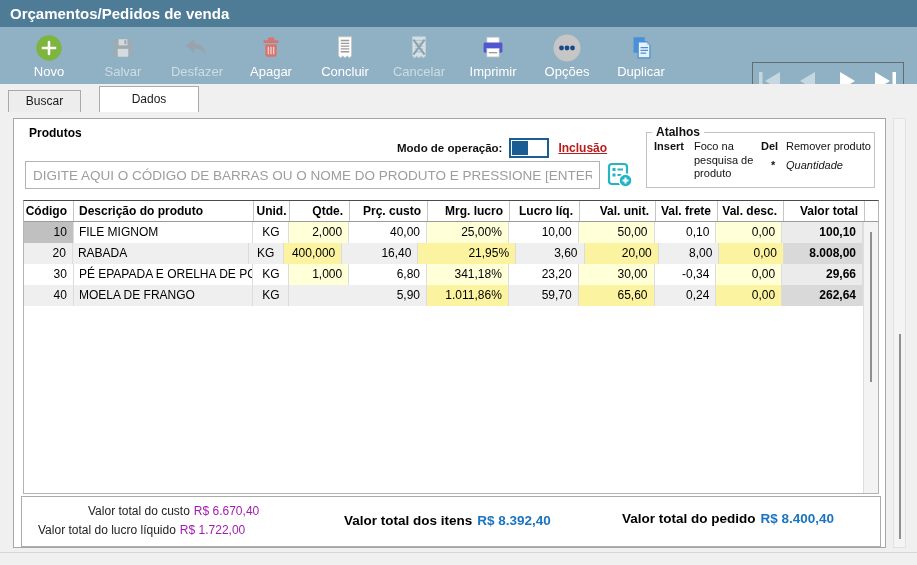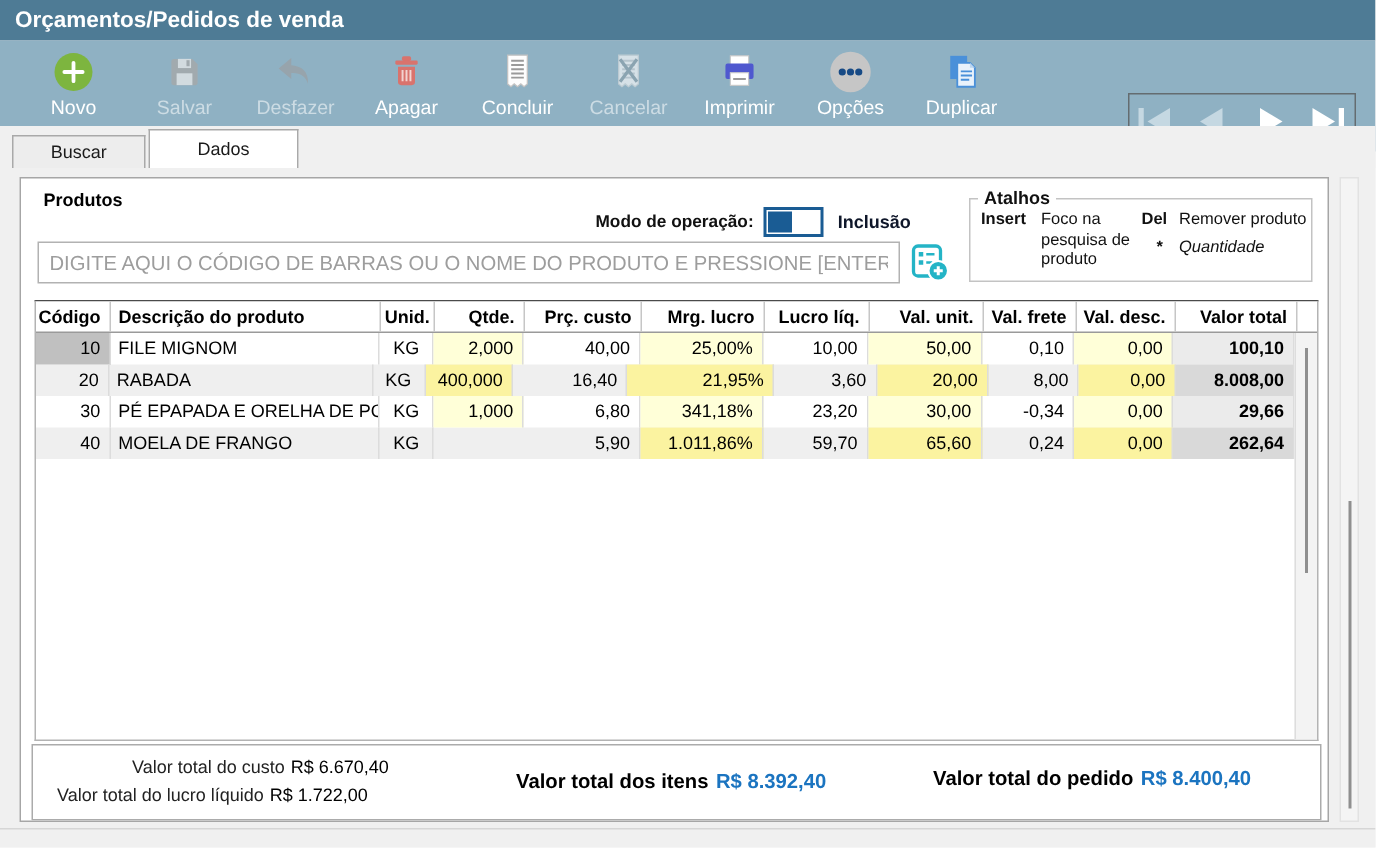--- a/index.html
+++ b/index.html
@@ -23,34 +23,34 @@
   .tb-btn.disabled .tb-icon { opacity:.75; }
 
   .nav-box { position:absolute; left:752px; top:35px; width:152px; height:42px;
     border:1px solid #646c70; display:flex; align-items:center; justify-content:space-around; }
   .nav-btn svg { fill:#fff; }
   .nav-btn.disabled svg { fill:#c5d8e2; }
 
   
   .tabstrip { position:absolute; top:84px; left:0; width:917px; height:28px; background:#f0f0f0; }
   .tab { position:absolute; border:1px solid #a9a9a9; text-align:center; font-size:12px; color:#1a1a1a; cursor:default; }
-  .tab-buscar { left:8px; top:6px; width:89px; height:22px; line-height:20px; background:#ededed; border-bottom:none; }
+  .tab-buscar { left:8px; top:6px; width:73px; height:22px; line-height:20px; background:#ededed; border-bottom:none; }
   .tab-dados  { left:99px; top:2px; width:100px; height:26px; line-height:25px; background:#ffffff; border-bottom:none; z-index:2; }
 
   
   .panel { position:absolute; left:13px; top:118px; width:873px; height:430px;
     background:#fff; border:1px solid #a6a6a6; }
 
   .products-label { position:absolute; left:15px; top:7px; font-size:12px; font-weight:bold; color:#000; }
 
   .mode-row { position:absolute; left:383px; top:19px; display:flex; align-items:center; }
   .mode-label { font-size:11.5px; font-weight:bold; color:#111; margin-right:7px; }
   .toggle { width:40px; height:20px; border:2px solid #1a5c94; background:#fff; display:flex; }
   .toggle .knob { margin:1px; width:16px; height:14px; background:#1a5c94; }
-  .mode-value { font-size:12px; font-weight:bold; color:#0f172a; margin-left:9px; }
+  .mode-value { font-size:12px; font-weight:bold; color:#b91c1c; margin-left:9px;text-decoration:underline; }
 
   .search-input { position:absolute; left:11px; top:42px; width:575px; height:28px;
     border:1px solid #b2b2b2; font-family:"Liberation Sans",sans-serif;
     font-size:13.5px; color:#444; padding:0 7px; outline:none; }
   .search-input::placeholder { color:#9d9d9d; }
   .add-btn { position:absolute; left:592px; top:42px; width:28px; height:28px;
     background:transparent; border:none; cursor:pointer; }
 
   .shortcuts { position:absolute; left:632px; top:13px; width:229px; height:56px;
     border:1px solid #c3c3c3; background:#fff; }
@@ -79,21 +79,21 @@
 
   .table-sb { position:absolute; top:21px; right:0; bottom:0; width:15px;
     background:#f3f3f3; border-left:1px solid #ddd; }
   .table-sb .thumb { position:absolute; left:6px; top:10px; width:2px; height:150px; background:#8f8f8f; }
 
   
   .totals { position:absolute; left:7px; top:377px; width:860px; height:51px;
     border:1px solid #ababab; background:#fff; }
   .tl1 { position:absolute; left:66px; top:7px; font-size:12px; color:#222; }
   .tl2 { position:absolute; left:16px; top:26px; font-size:12px; color:#222; }
-  .tval-light { color:#000000; margin-left:4px; }
+  .tval-light { color:#a21caf; margin-left:4px; }
   .tot-items { position:absolute; left:322px; top:16px; font-size:13.5px; font-weight:bold; color:#000; }
   .tot-order { position:absolute; left:600px; top:14px; font-size:13.5px; font-weight:bold; color:#000; }
   .tval-bold { color:#1b74c0; margin-left:5px; }
 
   
   .page-sb { position:absolute; left:893px; top:118px; width:13px; height:430px;
     background:#f4f4f4; border:1px solid #e2e2e2; }
   .page-sb .thumb { position:absolute; left:5px; top:215px; width:2px; height:205px; background:#8f8f8f; }
   .bottom-line { position:absolute; left:0; top:552px; width:917px; height:1px; background:#d6d6d6; }
 </style>

